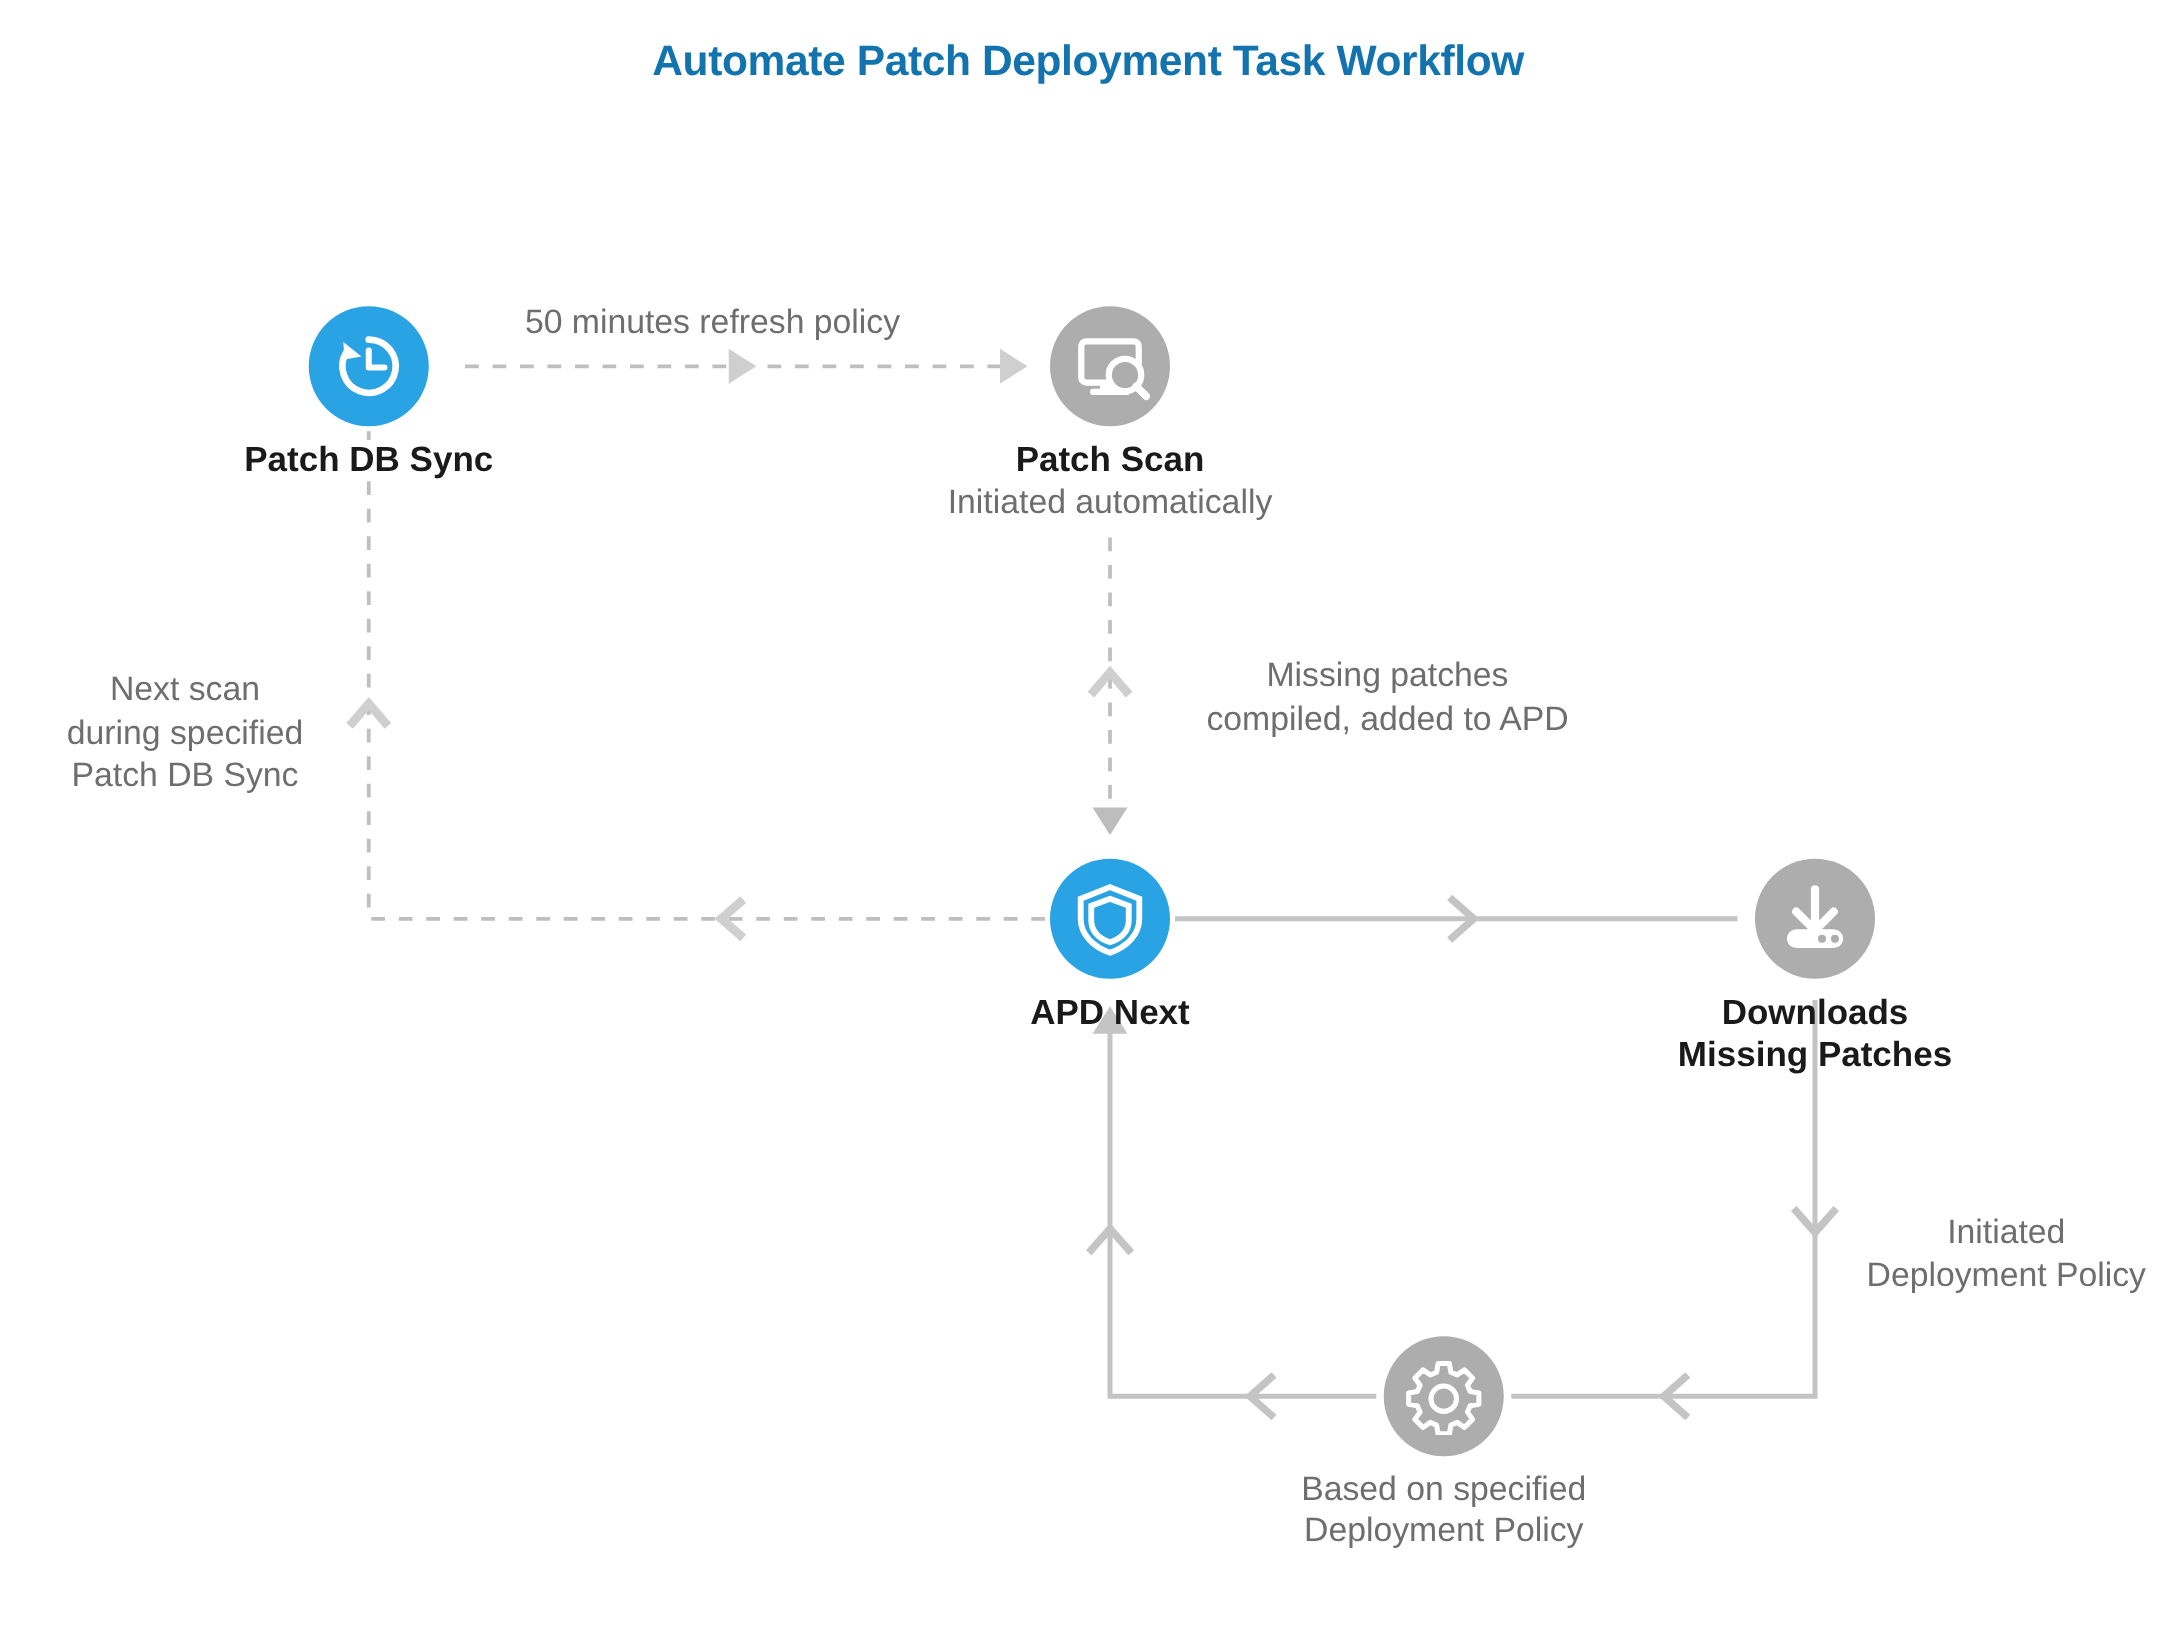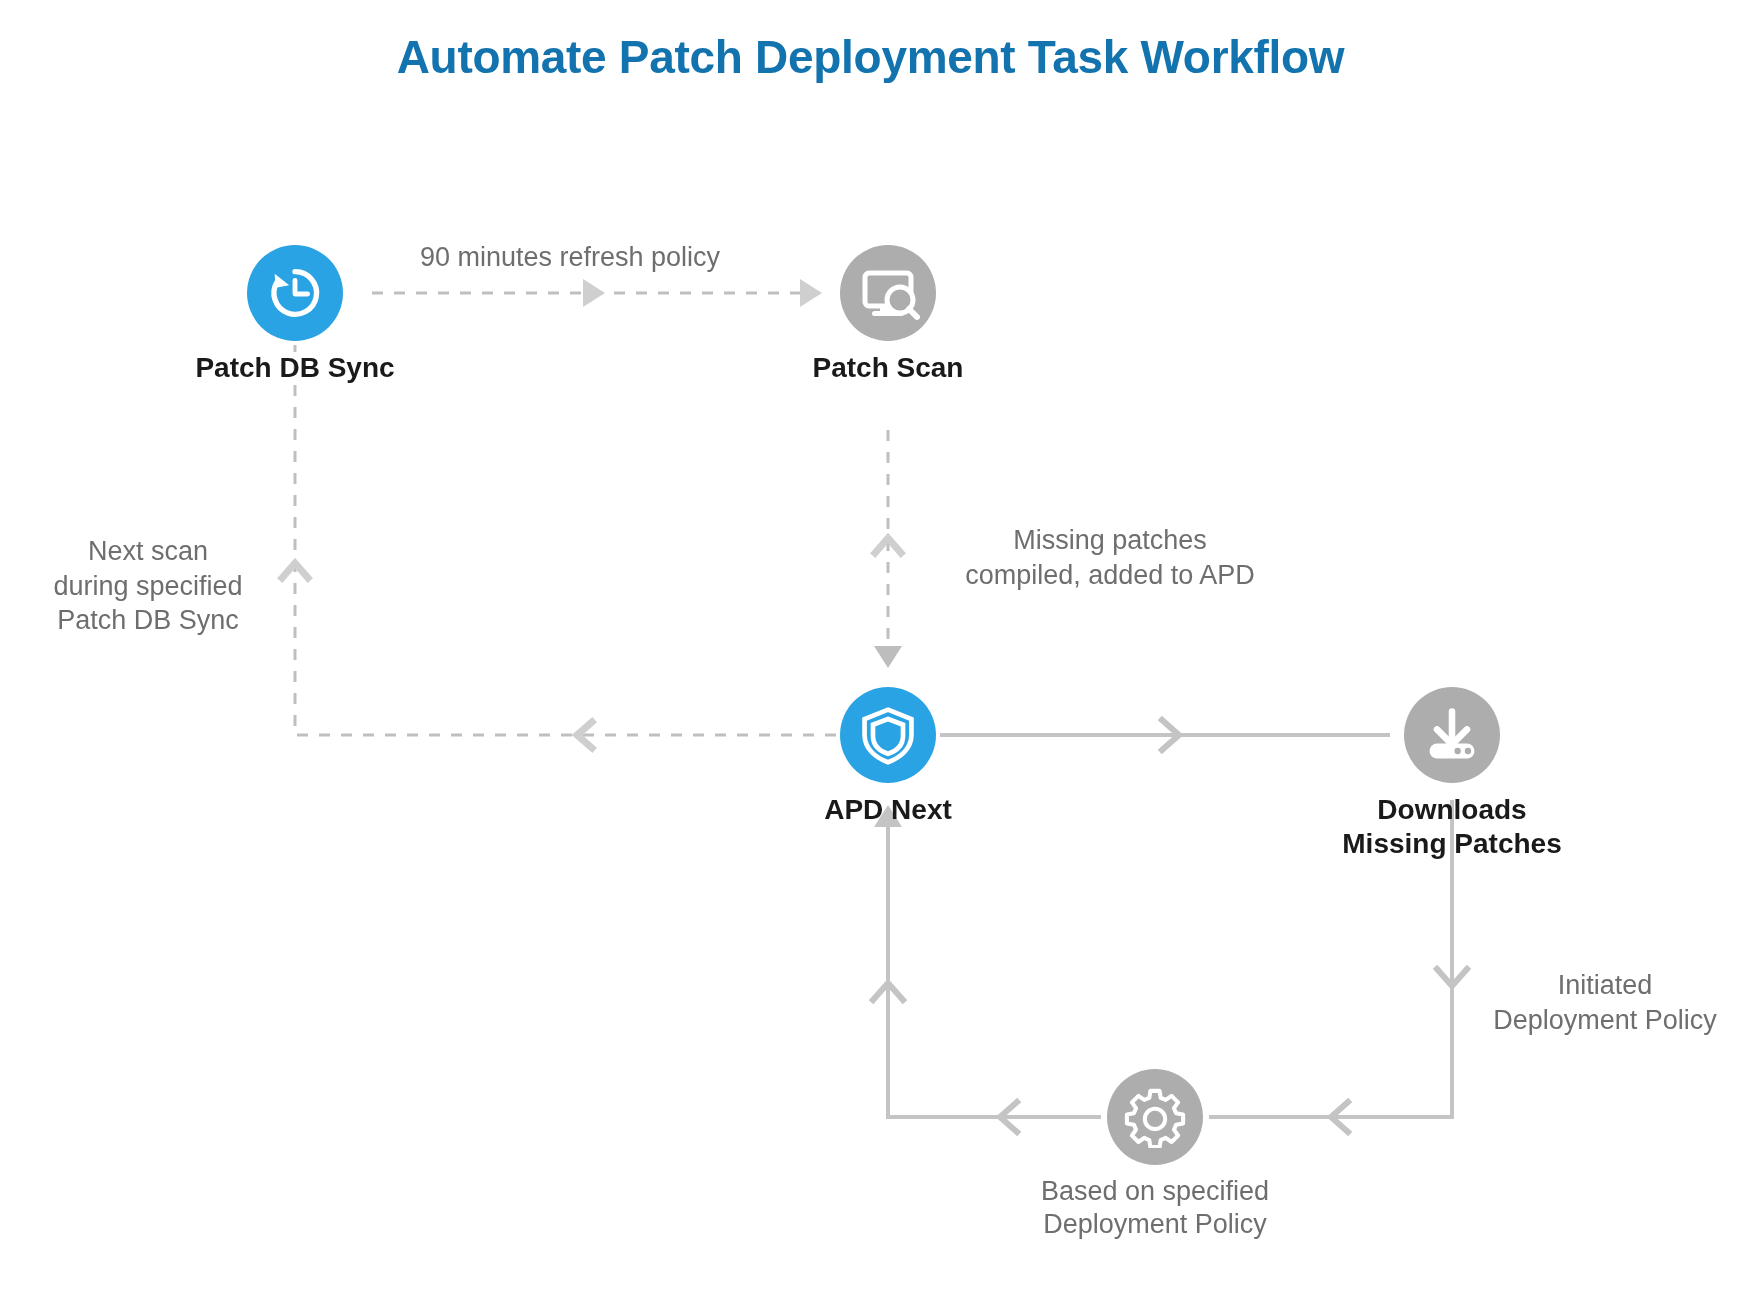--- a/index.html
+++ b/index.html
@@ -14,21 +14,21 @@
     background: #ffffff;
     font-family: "Liberation Sans", sans-serif;
     overflow: hidden;
   }
   #title {
     position: absolute;
     top: 30px;
     left: 0;
     width: 1741px;
     text-align: center;
-    font-size: 46px;
+    font-size: 34px;
     font-weight: bold;
     color: #1273AE;
     letter-spacing: -0.3px;
   }
   svg.connectors {
     position: absolute;
     top: 0;
     left: 0;
     width: 1741px;
     height: 1312px;
@@ -145,20 +145,21 @@
       <svg width="64" height="64" viewBox="0 0 64 64">
         <rect x="9" y="12" width="46" height="33" rx="4" ry="4" fill="none" stroke="#ffffff" stroke-width="5"></rect>
         <rect x="24" y="45" width="16" height="8" fill="#ffffff"></rect>
         <rect x="16" y="50" width="32" height="5" rx="2.5" fill="#ffffff"></rect>
         <circle cx="44" cy="39" r="13" fill="#ADADAD" stroke="#ffffff" stroke-width="5"></circle>
         <line x1="53" y1="48" x2="61" y2="56" stroke="#ffffff" stroke-width="6" stroke-linecap="round"></line>
       </svg>
     </div>
     <div class="node-labels">
       <div class="lbl-main">Patch Scan</div>
+      <div class="lbl-sub">Initiated automatically</div>
     </div>
   </div>
 
   <div class="node" style="left:888px; top:735px;">
     <div class="node-circle circle-blue">
       <svg width="60" height="60" viewBox="0 0 64 64">
         <path d="M32 5 L57 15 L57 32 C57 46 46 56 32 61 C18 56 7 46 7 32 L7 15 Z" fill="none" stroke="#ffffff" stroke-width="5"></path>
         <path d="M32 15 L48 21 L48 33 C48 43 41 49 32 52 C23 49 16 43 16 33 L16 21 Z" fill="none" stroke="#ffffff" stroke-width="5"></path>
       </svg>
     </div>
@@ -195,21 +196,21 @@
         <circle cx="32" cy="34" r="10.5" fill="none" stroke="#ffffff" stroke-width="4.2"></circle>
       </svg>
     </div>
     <div class="node-labels">
       <div class="lbl-sub">Based on specified</div>
       <div class="lbl-sub">Deployment Policy</div>
     </div>
   </div>
 
   <div class="edge-label center" style="left:400px; top:240px; width:340px;">
-    <div>90 minutes refresh policy</div>
+    <div>50 minutes refresh policy</div>
   </div>
 
   <div class="edge-label center" style="left:20px; top:534px; width:256px;">
     <div>Next scan</div>
     <div>during specified</div>
     <div>Patch DB Sync</div>
   </div>
 
   <div class="edge-label center" style="left:900px; top:523px; width:420px;">
     <div>Missing patches</div>

